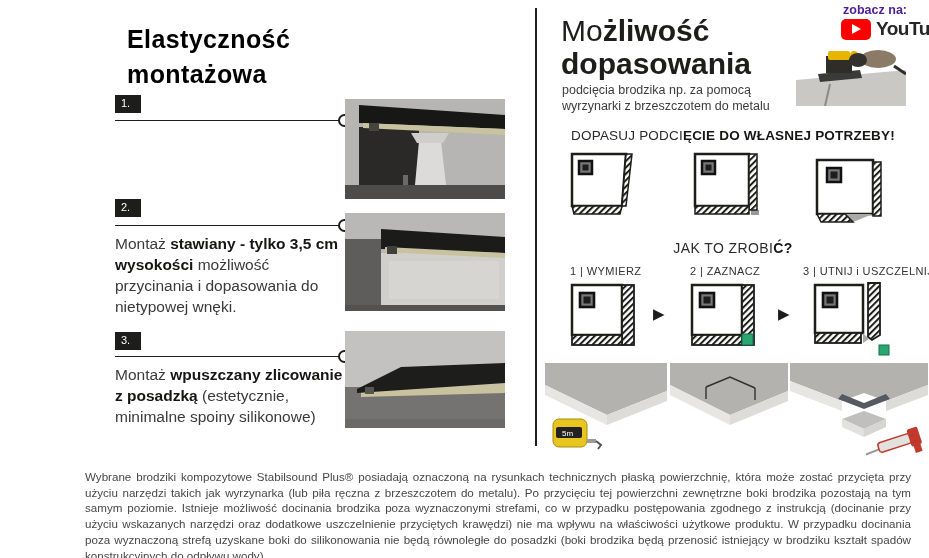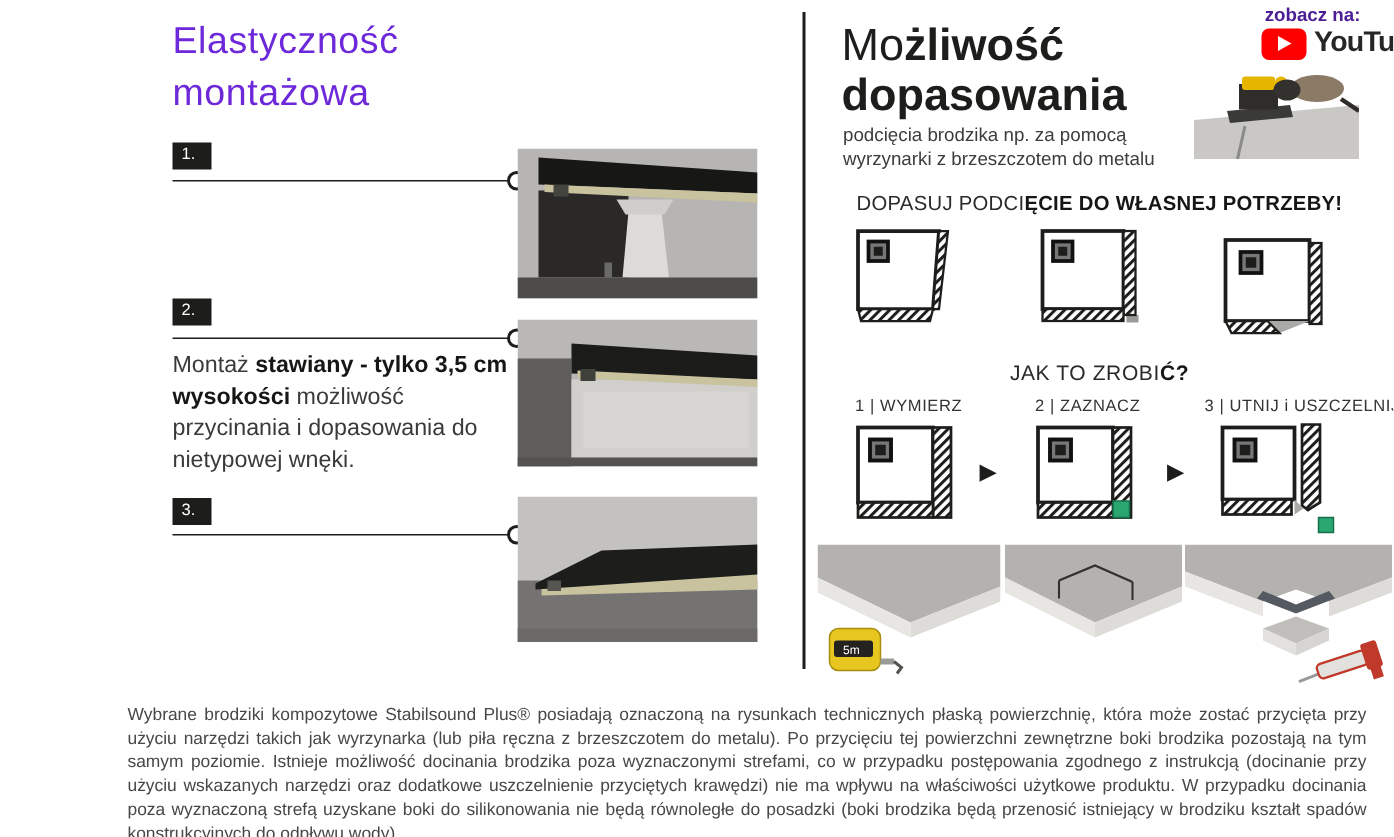--- a/index.html
+++ b/index.html
@@ -1,21 +1,21 @@
 <!DOCTYPE html>
 <html><head>
 <meta charset="utf-8">
 <style>
   html,body { margin:0; padding:0; background:#ffffff; }
   .page { position:relative; width:929px; height:558px; background:#ffffff; overflow:hidden;
           font-family:"Liberation Sans", sans-serif; color:#1d1d1b; }
   .abs { position:absolute; }
 
   
-  .page-title { margin:0; font-weight:400; font-size:25px; line-height:35px; letter-spacing:0.4px; color:#6d28d9; }
+  .page-title { margin:12px; font-weight:700; font-size:25px; line-height:35px; letter-spacing:0.4px; color:#000000; }
   .num-badge { background:#1d1d1b; color:#ffffff; font-size:11px; line-height:13px; padding:2px 11px 3px 6px; display:inline-block; }
   .connector { border-top:1.7px solid #1d1d1b; width:224px; height:0; }
   .dot { position:absolute; right:-12px; top:-7px; width:9px; height:9px; background:#ffffff;
          border:2.4px solid #1d1d1b; border-radius:50%; }
   .item-text { margin:0; font-size:15.5px; line-height:21px; color:#3a3a3a; width:232px; }
   .item-text b { color:#161614; font-weight:700; }
 
   .divider { width:2px; background:#1d1d1b; }
 
   
@@ -92,20 +92,23 @@
     <polygon points="36,16 160,24 160,40 36,36" fill="#1b1b19"></polygon>
     <polygon points="40,34 160,40 160,45 40,39" fill="#c8c29e"></polygon>
     <rect x="42" y="33" width="10" height="8" fill="#3f403a"></rect>
     <rect x="0" y="92" width="160" height="6" fill="#535250"></rect>
   </svg>
 
   <span class="abs num-badge" style="left:115px; top:332px;">3.</span>
   <div class="abs connector" style="left:115px; top:356px;">
     <span class="dot"></span>
   </div>
+  <p class="abs item-text" style="left:115px; top:364px;">
+    <span>Montaż </span><b>wpuszczany zlicowanie z posadzką</b><span> (estetycznie, minimalne spoiny silikonowe)</span>
+  </p>
   <svg class="abs" style="left:345px; top:331px;" width="160" height="97" viewBox="0 0 160 97">
     <rect width="160" height="97" fill="#c3c2c0"></rect>
     <rect x="0" y="56" width="160" height="41" fill="#747372"></rect>
     <polygon points="16,58 160,52 160,62 16,66" fill="#c8c29e"></polygon>
     <polygon points="12,58 56,36 160,32 160,52 12,62" fill="#1d1d1b"></polygon>
     <rect x="20" y="56" width="9" height="7" fill="#55564f"></rect>
     <rect x="0" y="88" width="160" height="9" fill="#6b6a69"></rect>
   </svg>
 
   <div class="abs divider" style="left:535px; top:8px; height:438px;"></div>

